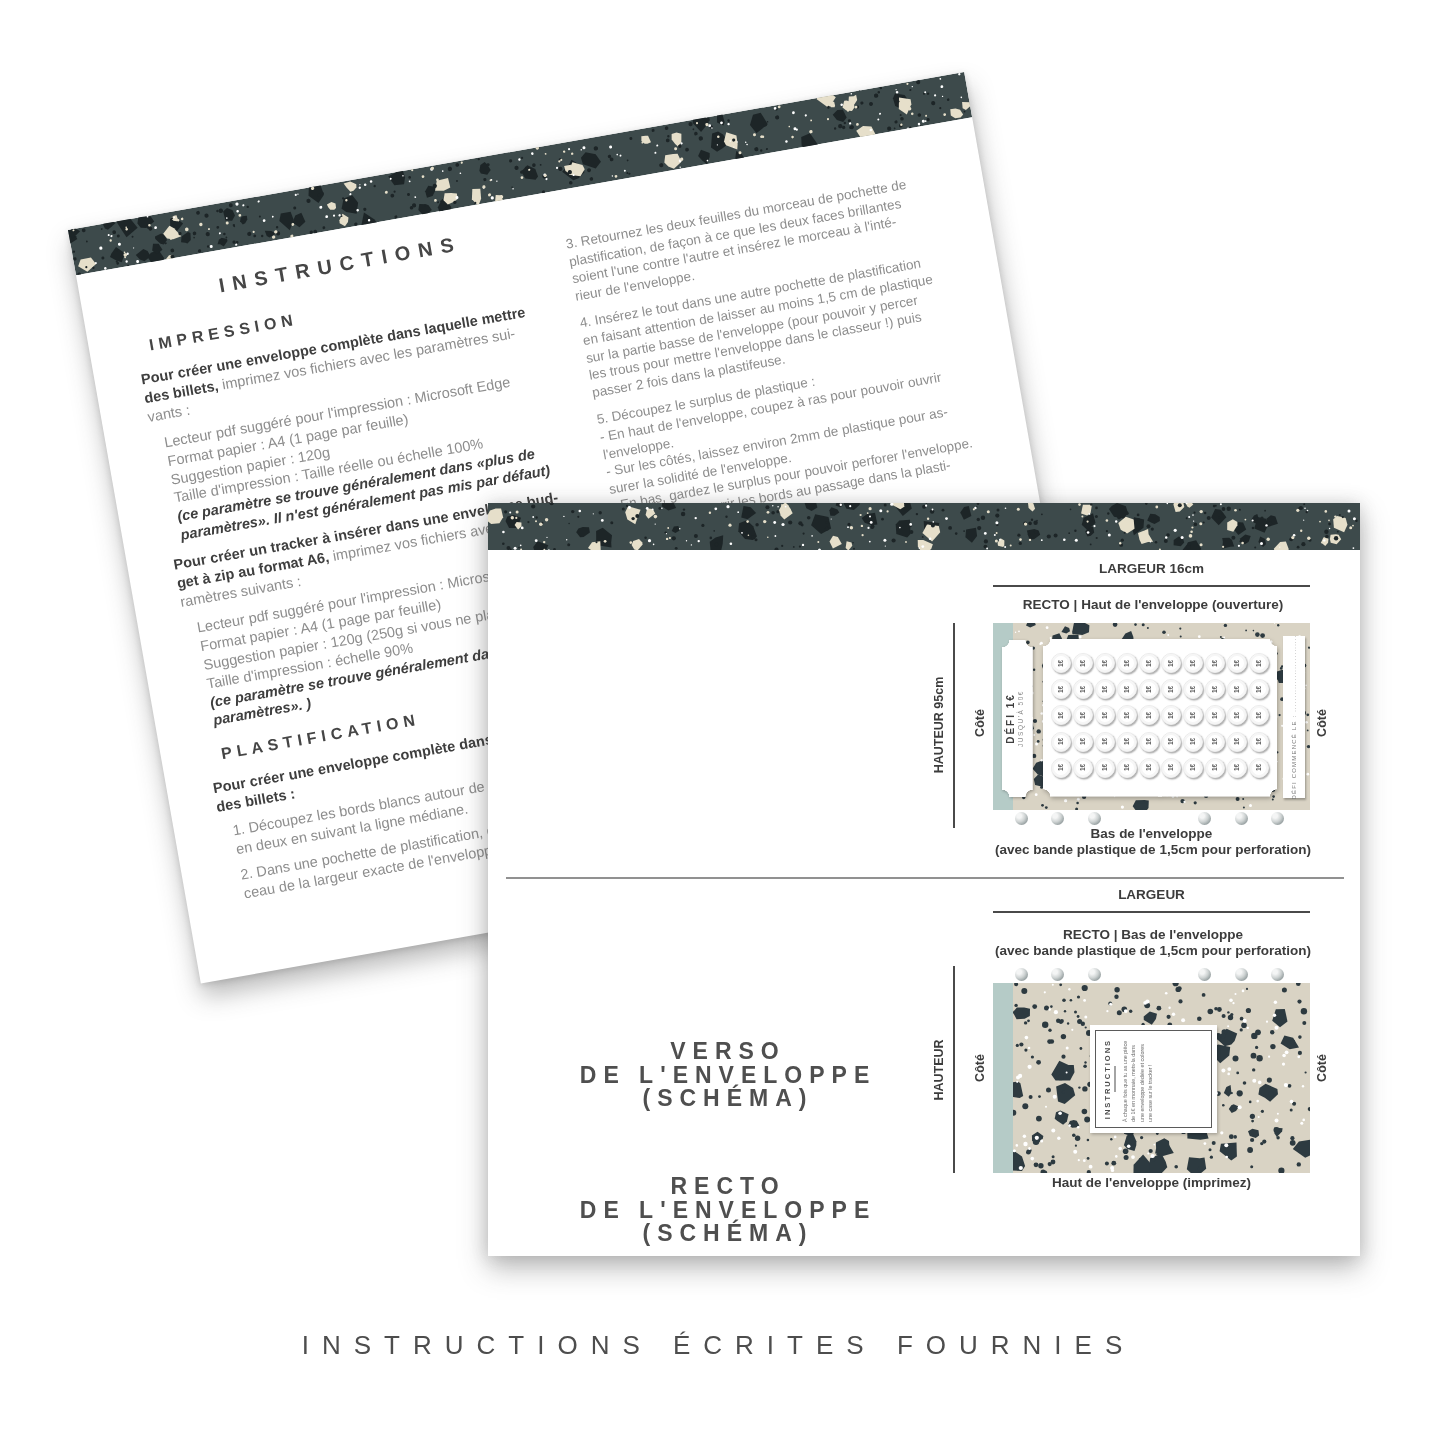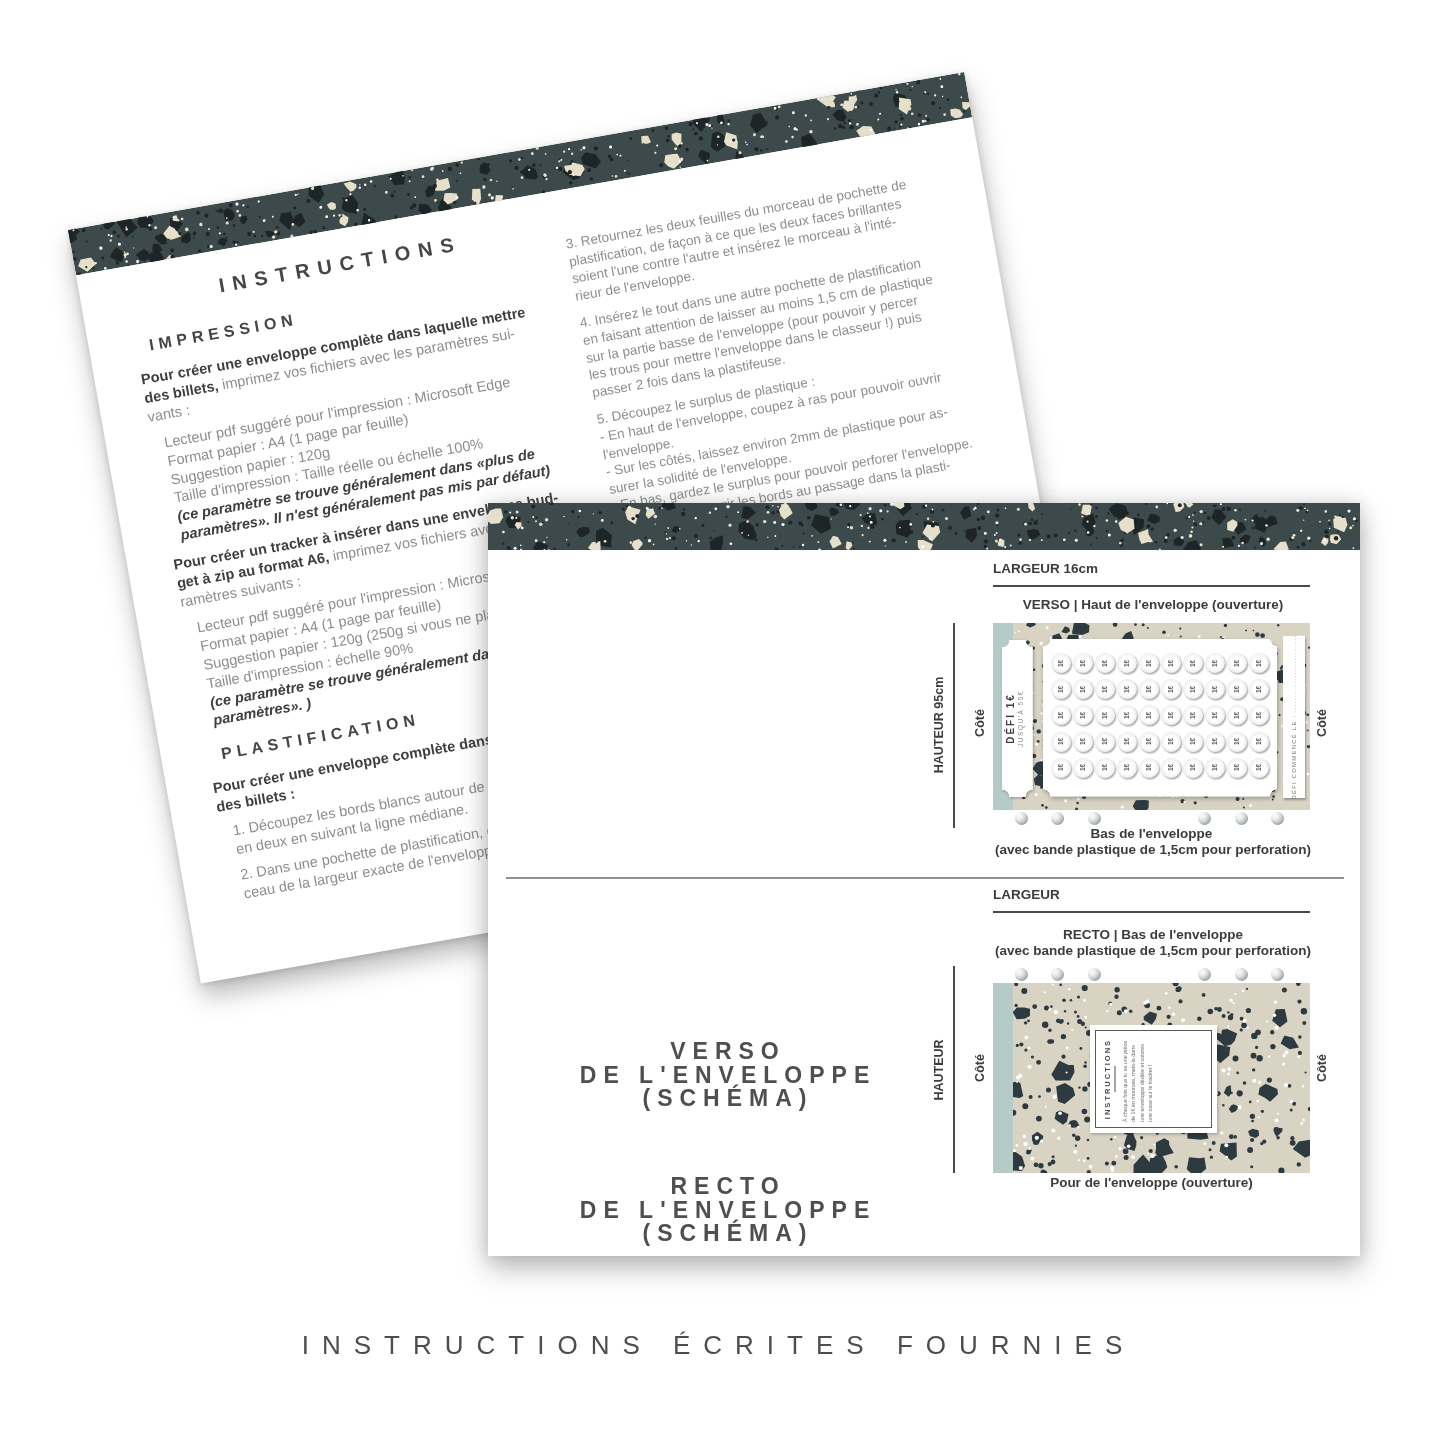--- a/index.html
+++ b/index.html
@@ -27,21 +27,21 @@
   .front-page{position:absolute;left:488px;top:503px;width:872px;height:753px;background:#ffffff;
     box-shadow:0 12px 26px rgba(60,60,60,0.35), 0 0 16px rgba(80,80,80,0.18);}
   .front-band{position:absolute;left:0;top:0;width:872px;height:47px;overflow:hidden;}
 
   .terrazzo{position:absolute;overflow:hidden;}
   .terrazzo svg{display:block;}
 
   .schema-heading{position:absolute;left:20px;width:440px;text-align:center;
     font-size:23px;font-weight:bold;letter-spacing:7px;line-height:23.5px;color:#4f4f4f;}
 
-  .dim-label{position:absolute;font-size:13.5px;font-weight:600;color:#3c3c3c;text-align:left;}
+  .dim-label{position:absolute;font-size:13.5px;font-weight:600;color:#3c3c3c;text-align:center;}
   .dim-underline{position:absolute;height:2px;background:#4a4a4a;}
   .small-label{position:absolute;font-size:13.5px;font-weight:600;color:#3c3c3c;text-align:center;line-height:16px;}
   .vline{position:absolute;width:2px;background:#4a4a4a;}
   .rot-label{position:absolute;font-size:12.5px;font-weight:600;color:#3c3c3c;white-space:nowrap;
     transform:rotate(-90deg);transform-origin:center center;}
 
   .envelope{position:absolute;width:317px;}
   .sage-strip{position:absolute;left:0;top:0;bottom:0;width:20px;background:#b5cbc7;z-index:2;}
 
   .notched{background:
@@ -990,21 +990,21 @@
 
     <div class="schema-heading" style="top:672px;">
       <div>RECTO</div>
       <div>DE L'ENVELOPPE</div>
       <div>(SCHÉMA)</div>
     </div>
 
     <div class="dim-label" style="left:505px;top:58px;width:317px;">LARGEUR 16cm</div>
     <div class="dim-underline" style="left:505px;top:82px;width:317px;"></div>
 
-    <div class="small-label" style="left:445px;top:94px;width:440px;">VERSO | Haut de l'enveloppe (ouverture)</div>
+    <div class="small-label" style="left:445px;top:94px;width:440px;">RECTO | Haut de l'enveloppe (ouverture)</div>
 
     <div class="envelope" style="left:505px;top:120px;height:187px;">
       <div class="terrazzo" style="left:0;top:0;width:317px;height:187px;">
           <svg xmlns="http://www.w3.org/2000/svg" width="317" height="187">
             <rect width="317" height="187" fill="#d9d3c4"></rect>
             <path d="M275.3,98.9L269.0,101.6L265.7,101.6L264.7,91.8L267.3,86.8L273.8,91.3Z" fill="#2d3a40"></path>
             <path d="M91.1,134.9L84.5,140.5L76.7,137.2L79.7,129.3L88.2,129.6Z" fill="#2d3a40"></path>
             <path d="M14.0,126.5L9.9,129.8L6.1,127.0L3.2,123.2L9.1,119.1L15.9,121.3Z" fill="#2d3a40"></path>
             <path d="M77.0,8.3L73.3,10.5L68.4,9.0L72.0,3.2L76.2,5.0Z" fill="#2d3a40"></path>
             <path d="M73.3,109.9L67.5,113.4L59.8,113.6L56.7,107.3L59.4,97.6L63.3,98.8L70.9,103.9Z" fill="#2d3a40"></path>
@@ -2114,21 +2114,21 @@
       <div class="mini-card">
         <div class="mini-card-inner"></div>
         <div class="mini-rot">
           <div class="mini-title">INSTRUCTIONS</div>
           <div class="mini-rule"></div>
           <div class="mini-text">À chaque fois que tu as une pièce de 1€ en monnaie, mets-la dans une enveloppe dédiée et colores une case sur le tracker !</div>
         </div>
       </div>
     </div>
 
-    <div class="small-label" style="left:505px;top:672px;width:317px;">Pour de l'enveloppe (ouverture)</div>
+    <div class="small-label" style="left:505px;top:672px;width:317px;">Haut de l'enveloppe (imprimez)</div>
 
     <div class="vline" style="left:465px;top:463px;height:207px;"></div>
     <div class="rot-label" style="left:391px;top:560px;width:120px;text-align:center;">HAUTEUR</div>
     <div class="rot-label" style="left:472px;top:558px;width:40px;text-align:center;">Côté</div>
     <div class="rot-label" style="left:814px;top:558px;width:40px;text-align:center;">Côté</div>
   </section>
 
   <div class="caption">INSTRUCTIONS ÉCRITES FOURNIES</div>
 </div>
 

